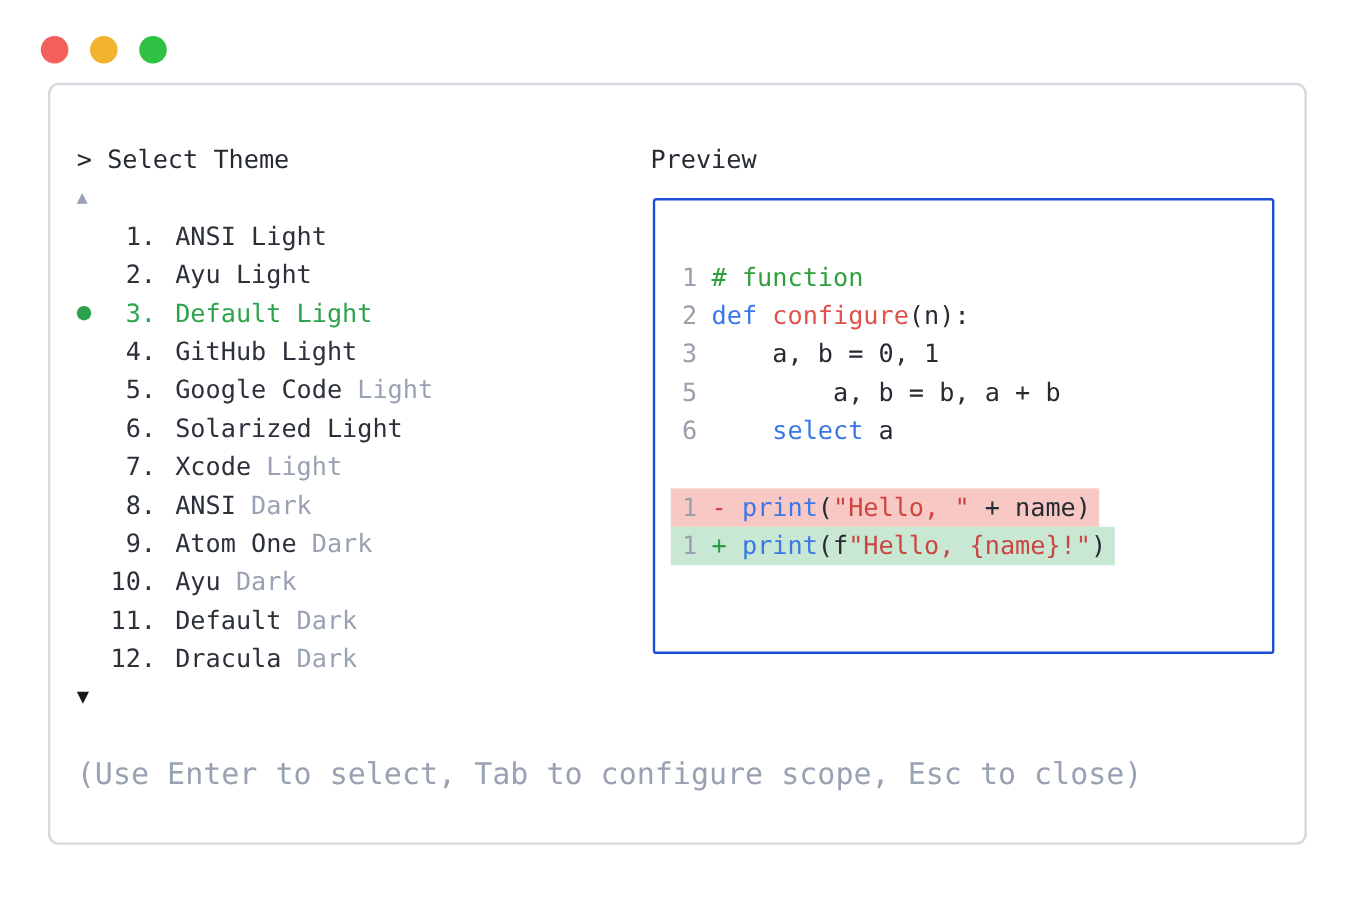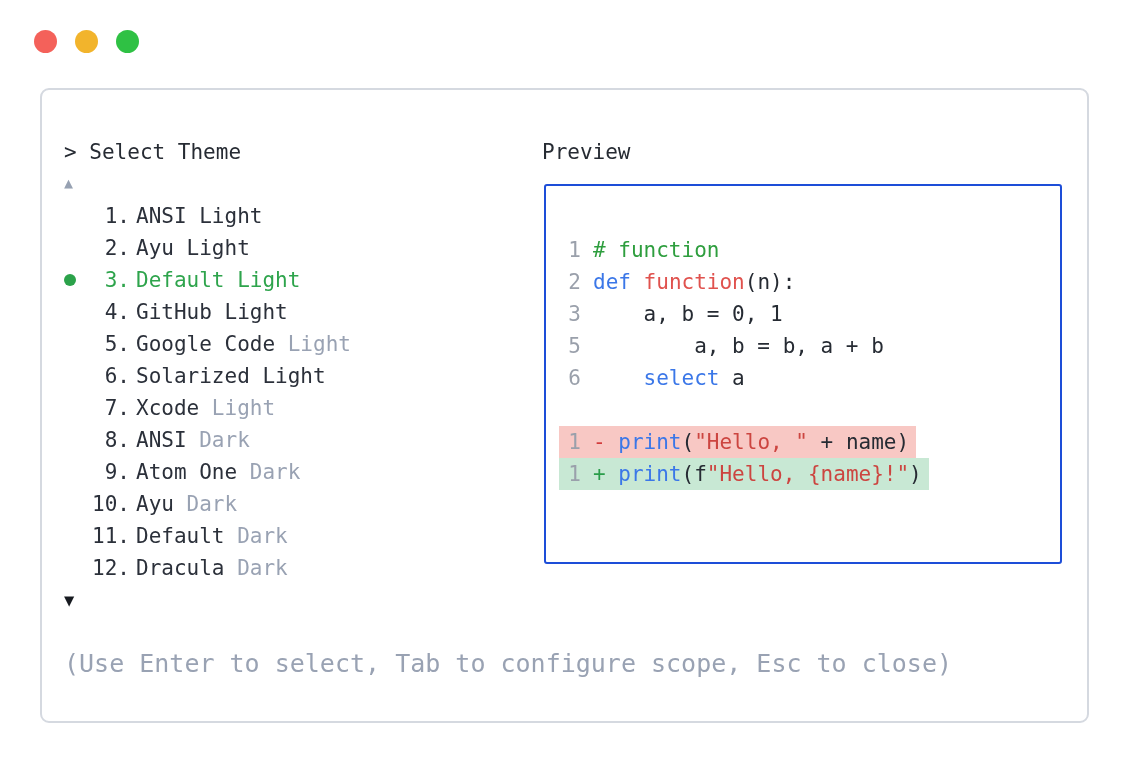--- a/index.html
+++ b/index.html
@@ -7,38 +7,38 @@
   body { font-family: "DejaVu Sans Mono", "Liberation Mono", monospace; }
 
   
   .traffic-lights { position: absolute; left: 34px; top: 30px; display: flex; gap: 18px; }
   .light { width: 23px; height: 23px; border-radius: 50%; display: inline-block; }
   .light.red    { background: #f4615a; }
   .light.yellow { background: #f2b42c; }
   .light.green  { background: #2fc144; }
 
   .panel {
-    position: absolute; left: 40px; top: 88px;
+    position: absolute; left: 40px; top: 69px;
     width: 1049px; height: 635px;
     border: 2px solid #d5d9e0; border-radius: 9px;
     background: #ffffff;
   }
 
   
   .left-col { position: absolute; left: 22px; top: 46px; width: 460px; }
   .row { height: 32px; line-height: 32px; font-size: 21px; white-space: pre; }
   .prompt-row { color: #262b33; }
   .scroll-up   { color: #97a1b2; font-size: 15px; height: 32px; line-height: 30px; }
   .scroll-down { color: #171a20; font-size: 17px; height: 32px; line-height: 32px; }
 
   .theme-row { display: flex; align-items: center; height: 32px; font-size: 21px; cursor: pointer; }
   .bullet-cell { width: 20px; height: 32px; position: relative; flex: 0 0 20px; }
   .bullet-dot { position: absolute; left: 0; top: 10px; width: 12px; height: 12px; border-radius: 50%; background: #2ba24a; }
   .num-cell { width: 46px; flex: 0 0 46px; text-align: right; color: #2b303a; }
-  .name-cell { margin-left: 6px; color: #2b303a; white-space: pre; }
+  .name-cell { margin-left: 16px; color: #2b303a; white-space: pre; }
   .variant-muted { color: #99a2b3; }
   .theme-row.selected .num-cell,
   .theme-row.selected .name-cell,
   .theme-row.selected .variant { color: #2ea44c; }
 
   .help-row { margin-top: 32px; height: 32px; line-height: 32px; font-size: 25px; color: #99a2b3; white-space: pre; }
 
   
   .preview-label { position: absolute; left: 500px; top: 46px; height: 32px; line-height: 32px; font-size: 21px; color: #262b33; }
   .preview-box {
@@ -145,21 +145,21 @@
       <div class="scroll-down">▼</div>
       <div class="help-row">(Use Enter to select, Tab to configure scope, Esc to close)</div>
     </div>
 
     <div class="preview-label">Preview</div>
 
     <div class="preview-box">
       <div class="code-area">
         <div id="code-lines">
             <div class="code-line"><span class="lineno">1</span><span class="tok-comment"># function</span></div>
-            <div class="code-line"><span class="lineno">2</span><span class="tok-kw">def</span><span class="tok-plain"> </span><span class="tok-fn">function</span><span class="tok-plain">(n):</span></div>
+            <div class="code-line"><span class="lineno">2</span><span class="tok-kw">def</span><span class="tok-plain"> </span><span class="tok-fn">configure</span><span class="tok-plain">(n):</span></div>
             <div class="code-line"><span class="lineno">3</span><span class="tok-plain">    a, b = 0, 1</span></div>
             <div class="code-line"><span class="lineno">5</span><span class="tok-plain">        a, b = b, a + b</span></div>
             <div class="code-line"><span class="lineno">6</span><span class="tok-plain">    </span><span class="tok-kw">select</span><span class="tok-plain"> a</span></div>
           </div>
         <div class="code-line"> </div>
         <div id="diff-lines">
             <div class="code-line"><span class="diff-wrap diff-del"><span class="lineno">1</span><span class="sign-del">- </span><span class="tok-kw">print</span><span class="tok-plain">(</span><span class="tok-str">"Hello, "</span><span class="tok-plain"> + name)</span></span></div>
             <div class="code-line"><span class="diff-wrap diff-add"><span class="lineno">1</span><span class="sign-add">+ </span><span class="tok-kw">print</span><span class="tok-plain">(f</span><span class="tok-str">"Hello, {name}!"</span><span class="tok-plain">)</span></span></div>
           </div>
       </div>

